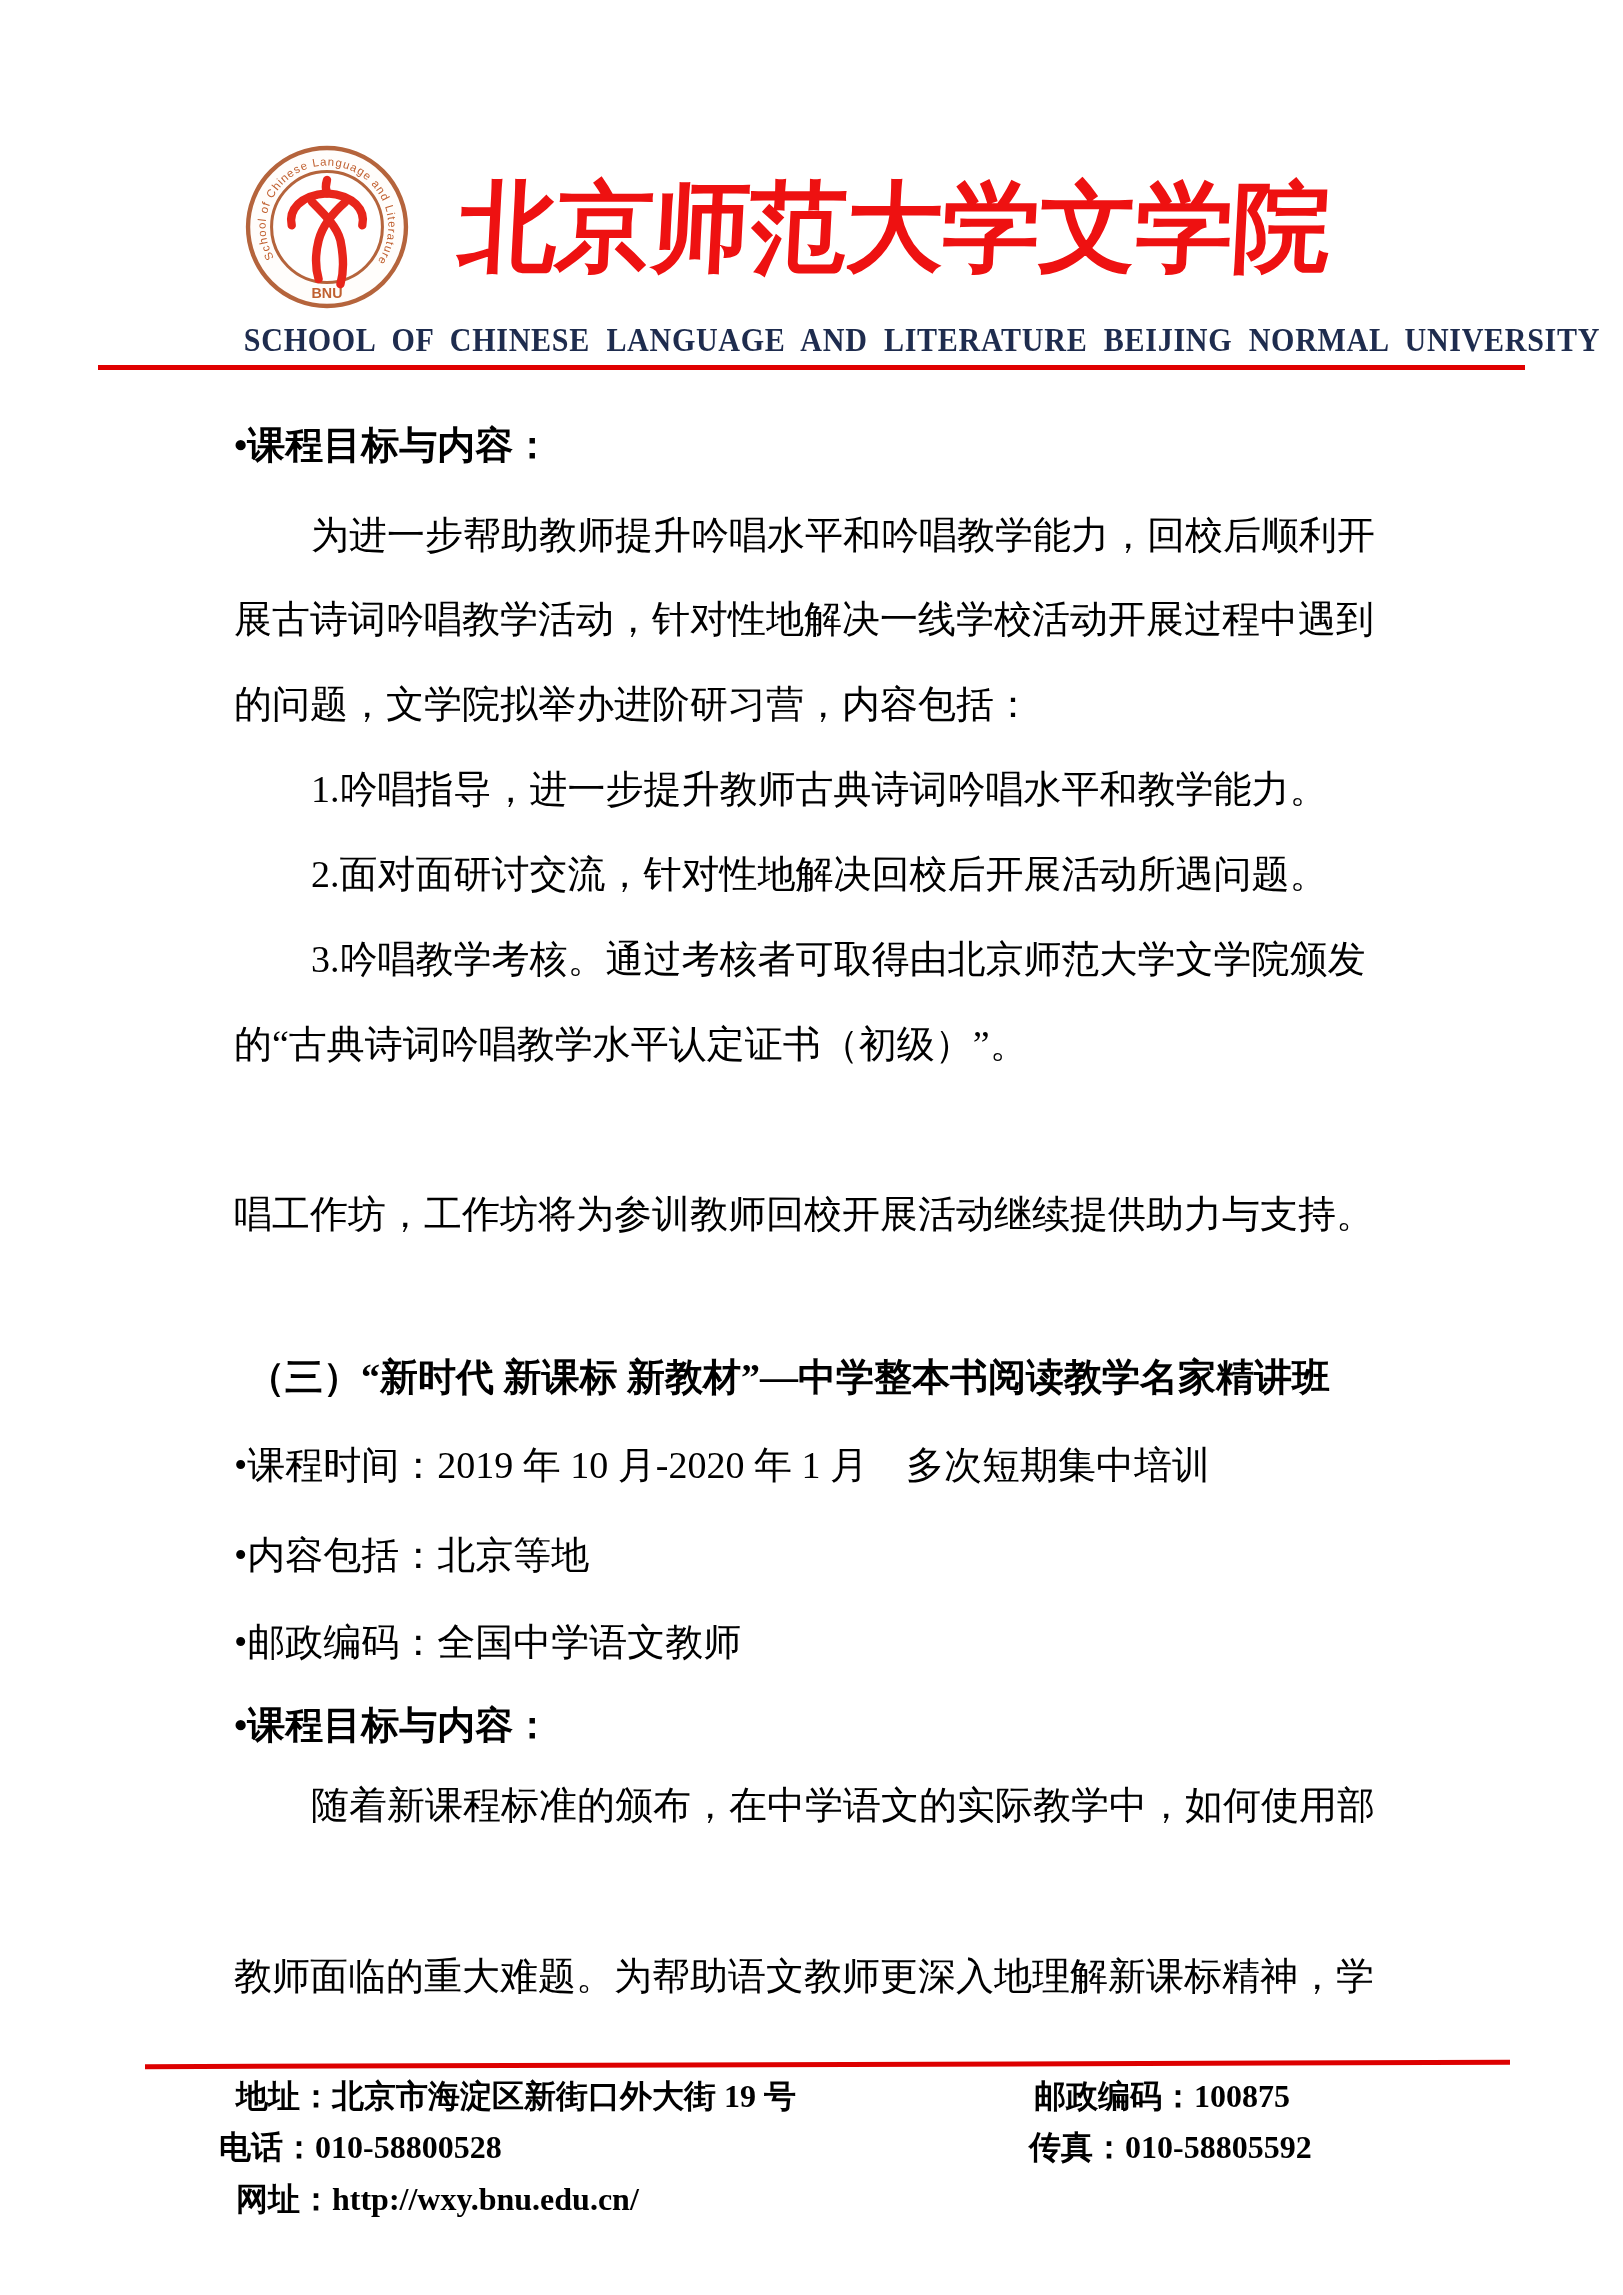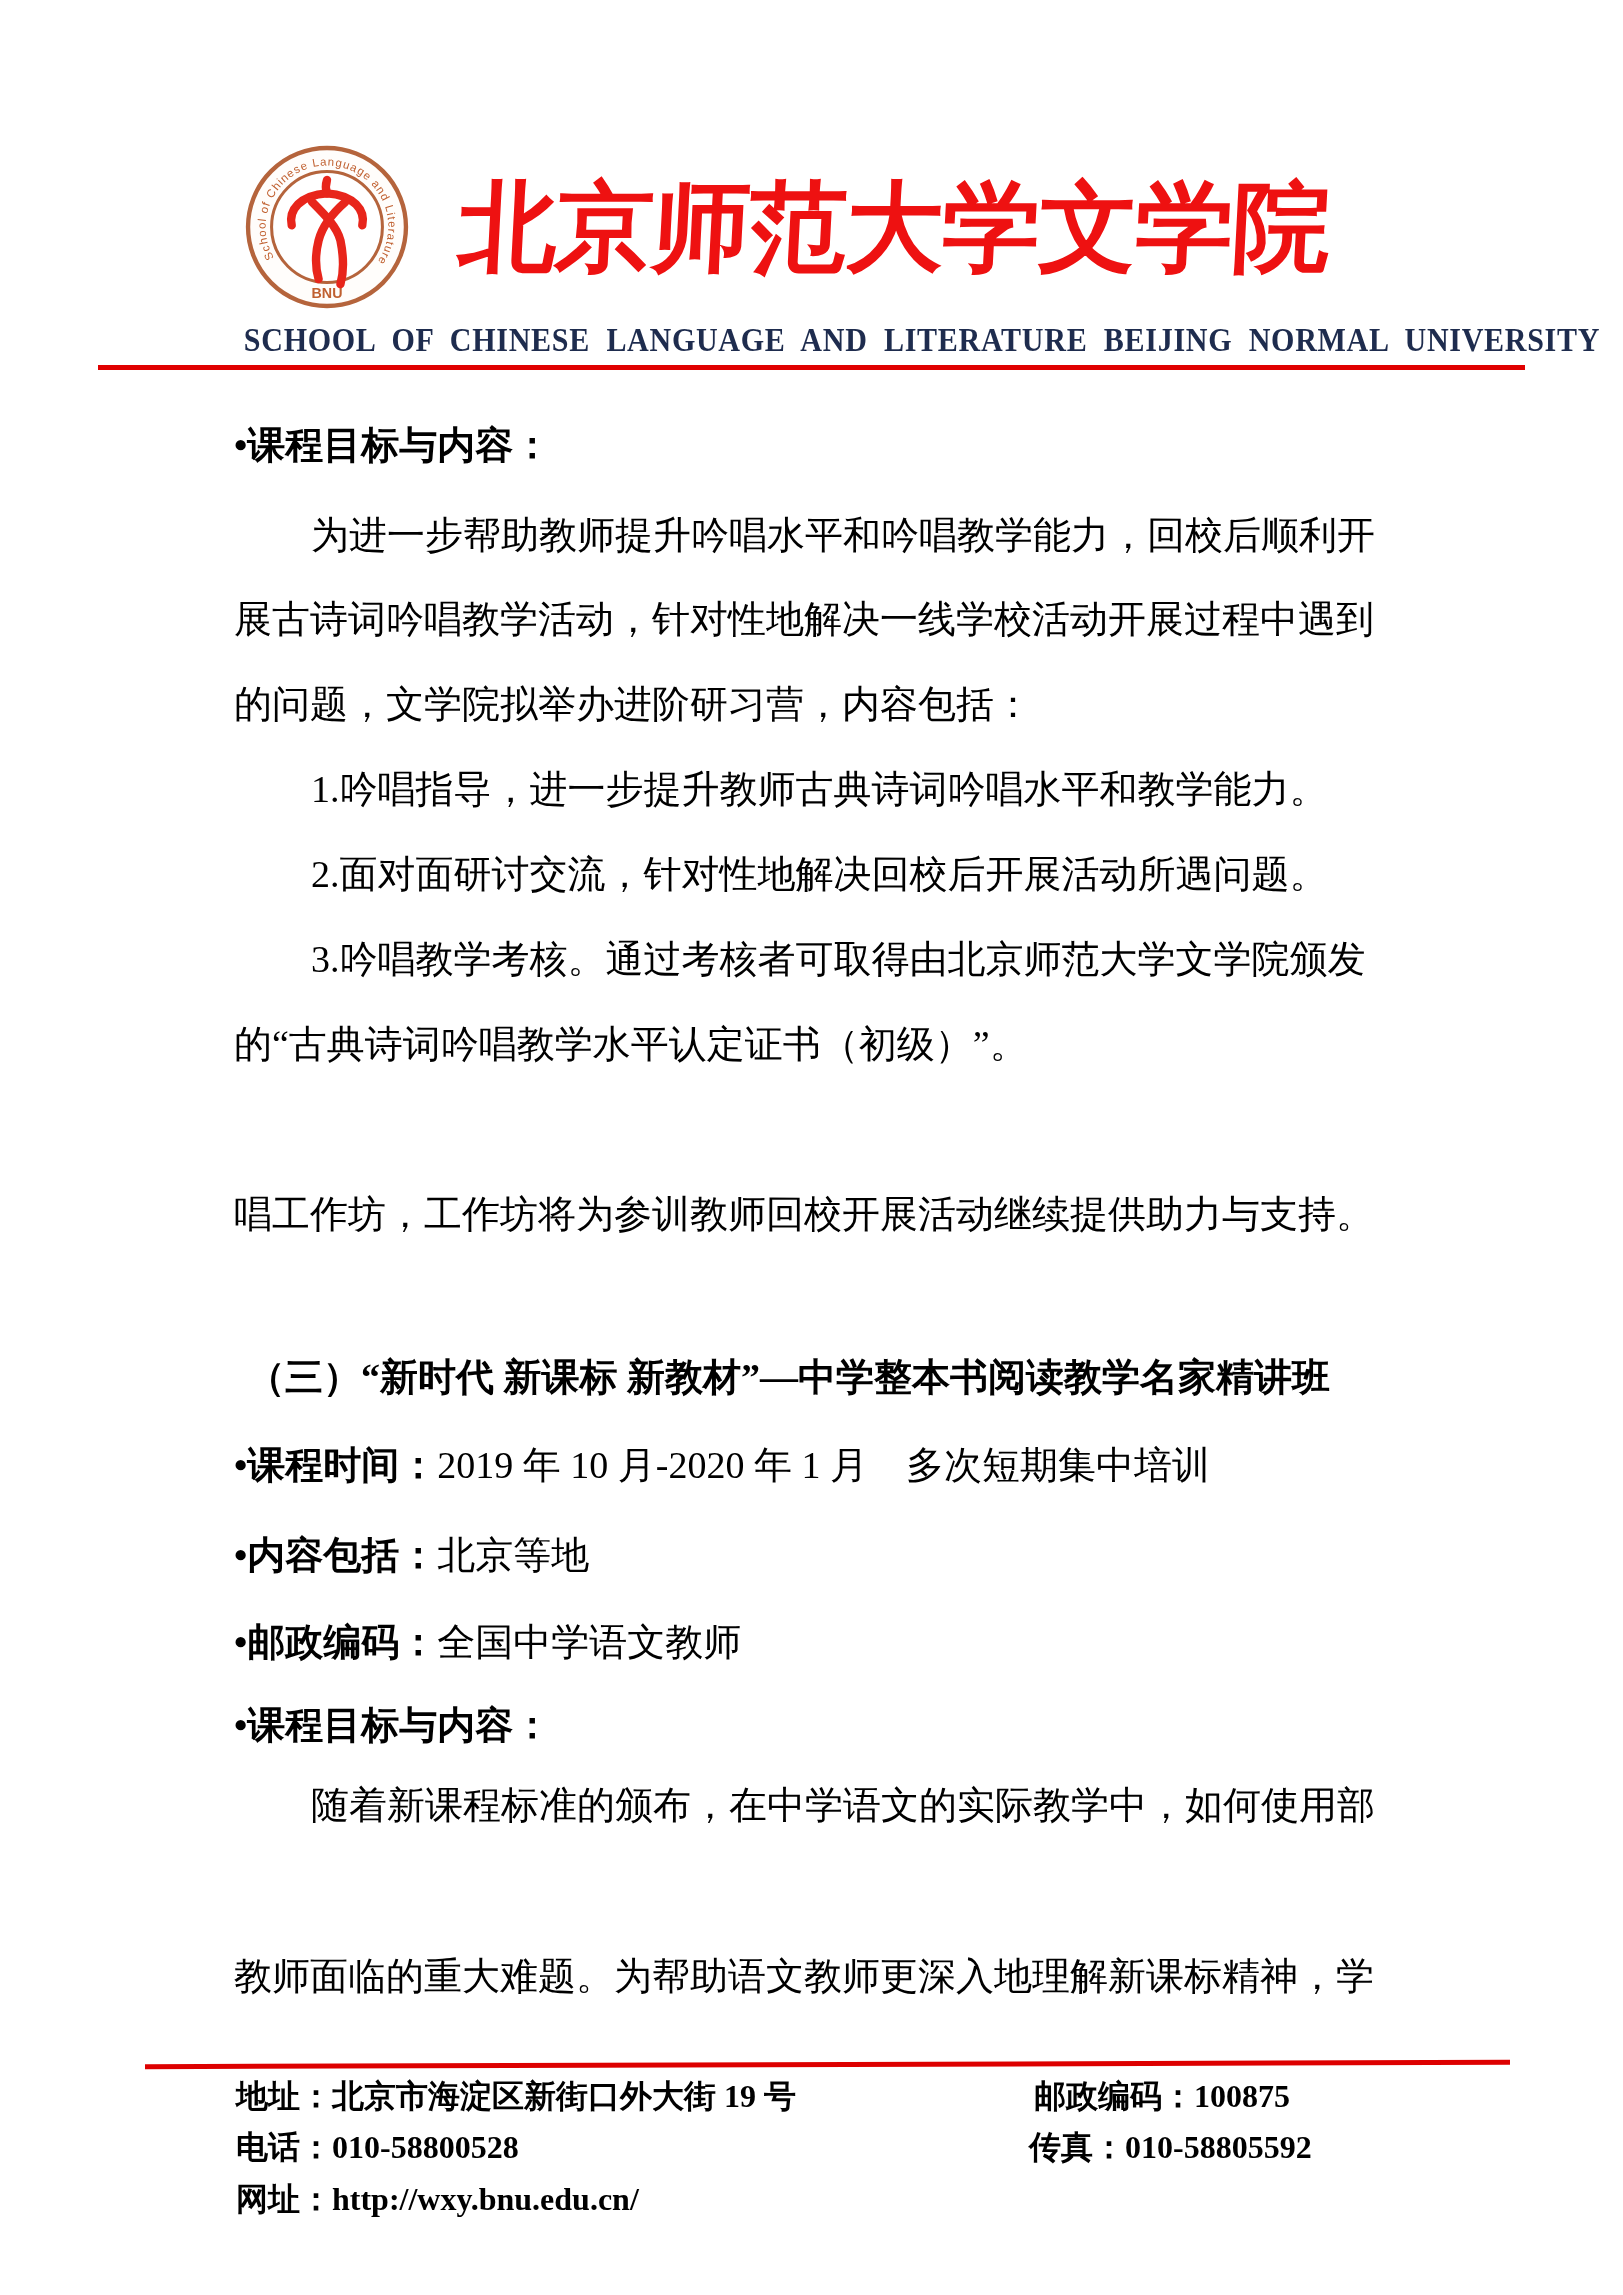--- a/index.html
+++ b/index.html
@@ -23,21 +23,21 @@
     font-family:"Liberation Serif","DejaVu Serif",serif;
   }
   .header-rule{position:absolute;left:98px;top:365px;width:1427px;height:5.2px;background:#e00000;}
   
   .bline{
     position:absolute;left:234px;width:1152px;height:46px;
     font-size:38px;line-height:46px;white-space:nowrap;
   }
   .bline.indent{padding-left:77px;}
   .bline.bold{font-weight:bold;}
-  .lbl{font-weight:bold;}
+  .lbl{font-weight:normal;}
   
   .footer-rule{position:absolute;left:145px;top:2062px;width:1365px;height:4.6px;background:#dd0000;transform:rotate(-0.18deg);}
   .frow{position:absolute;font-size:32px;line-height:33px;white-space:nowrap;
         font-family:"Liberation Serif","DejaVu Serif",serif;font-weight:bold;}
 </style>
 </head>
 <body>
 
 <div class="page">
 
@@ -96,21 +96,21 @@
   <div class="bline" style="top:1953px">教师面临的重大难题。为帮助语文教师更深入地理解新课标精神，学</div>
 
   <div class="footer-rule"></div>
 
   <div class="frow" style="left:236px;top:2080px">
     <span>地址：</span><span>北京市海淀区新街口外大街 19 号</span>
   </div>
   <div class="frow" style="left:1034px;top:2080px">
     <span>邮政编码：</span><span>100875</span>
   </div>
-  <div class="frow" style="left:236px;top:2131px">
+  <div class="frow" style="left:219px;top:2131px">
     <span>电话：</span><span>010-58800528</span>
   </div>
   <div class="frow" style="left:1029px;top:2131px">
     <span>传真：</span><span>010-58805592</span>
   </div>
   <div class="frow" style="left:236px;top:2183px">
     <span>网址：</span><span>http://wxy.bnu.edu.cn/</span>
   </div>
 
 </div>

